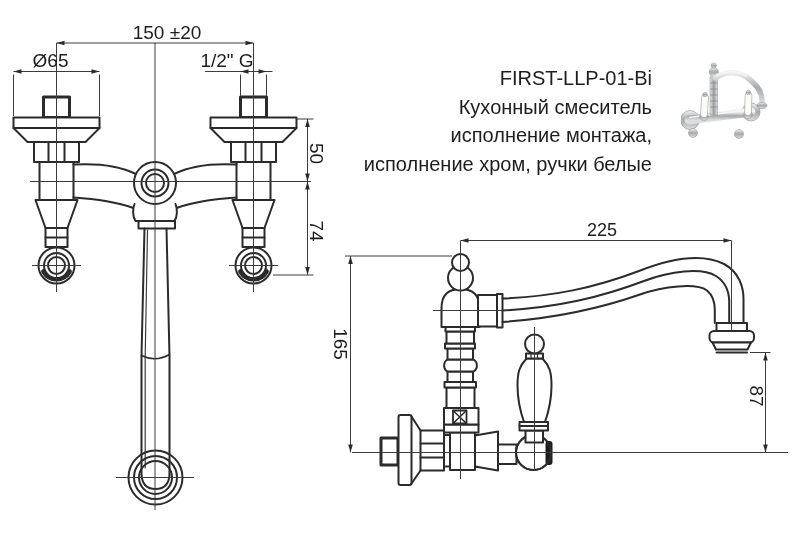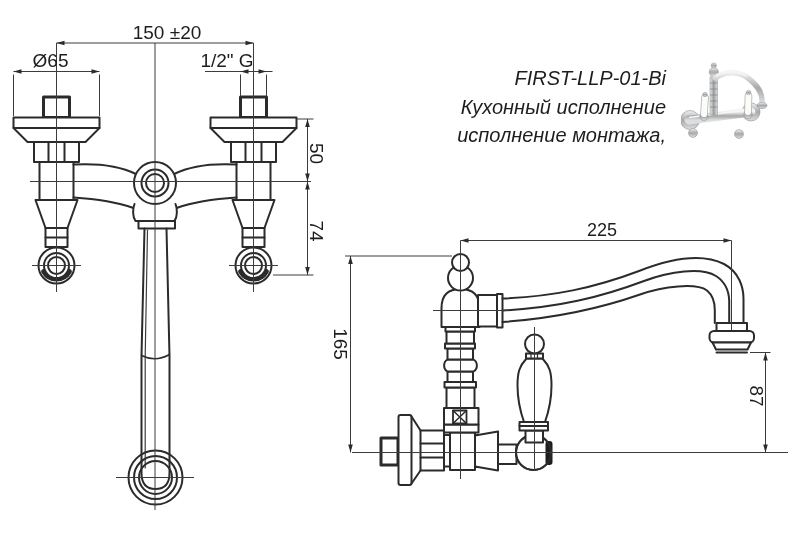--- a/index.html
+++ b/index.html
@@ -19,22 +19,22 @@
   .parts .hv{stroke-width:3;}
   .parts .thin{stroke-width:1.2;stroke:var(--thin-line);}
   
   .cl{fill:none;stroke:var(--thin-line);stroke-width:1;}
   
   .dim{fill:none;stroke:var(--thin-line);stroke-width:1;}
   .dim polygon{fill:var(--line);stroke:none;}
   .dim text{stroke:none;fill:var(--text);font-family:"Liberation Sans",sans-serif;font-size:19px;}
   .dim text.sm{font-size:18px;}
   
-  .info{position:absolute;left:330px;top:64px;width:336px;text-align:right;
-        color:var(--text);font-size:20px;line-height:28.5px;white-space:nowrap;font-style:italic;}
+  .info{position:absolute;left:316px;top:64px;width:336px;text-align:right;
+        color:var(--text);font-size:20px;line-height:28.5px;white-space:nowrap;}
   svg.thumb{position:absolute;left:681px;top:57px;}
 </style>
 </head>
 <body>
 
 <div class="sheet">
 
   <svg class="drawing" width="800" height="533" viewBox="0 0 800 533">
 
     <g class="parts">
@@ -213,22 +213,23 @@
       <path d="M765.5,352.5 V452.5"></path>
       <path d="M750,352.5 H770.5"></path>
       <polygon points="765.5,352.5 763.2,360.5 767.8,360.5"></polygon>
       <polygon points="765.5,452.5 763.2,444.5 767.8,444.5"></polygon>
       <text transform="rotate(90 756.5 396)" x="756.5" y="396" text-anchor="middle" dominant-baseline="central">87</text>
     </g>
   </svg>
 
   <div class="info">
     <div>FIRST-LLP-01-Bi</div>
-    <div>Кухонный исполнение</div>
+    <div>Кухонный смеситель</div>
     <div>исполнение монтажа,</div>
+    <div>исполнение хром, ручки белые</div>
   </div>
 
   <svg class="thumb" width="105" height="85" viewBox="0 0 105 85">
     <defs>
       <linearGradient id="chrome" x1="0" y1="0" x2="0" y2="1">
         <stop offset="0" stop-color="#f2f2f2"></stop>
         <stop offset="0.5" stop-color="#a6a8aa"></stop>
         <stop offset="1" stop-color="#dddedf"></stop>
       </linearGradient>
       <linearGradient id="chromeV" x1="0" y1="0" x2="1" y2="0">

